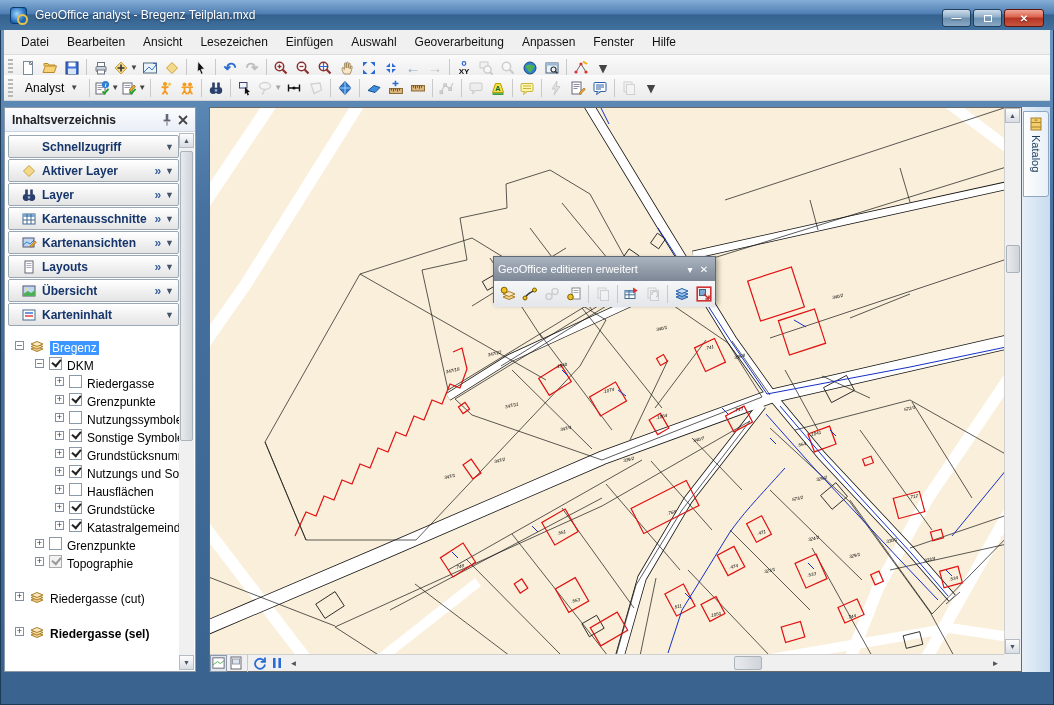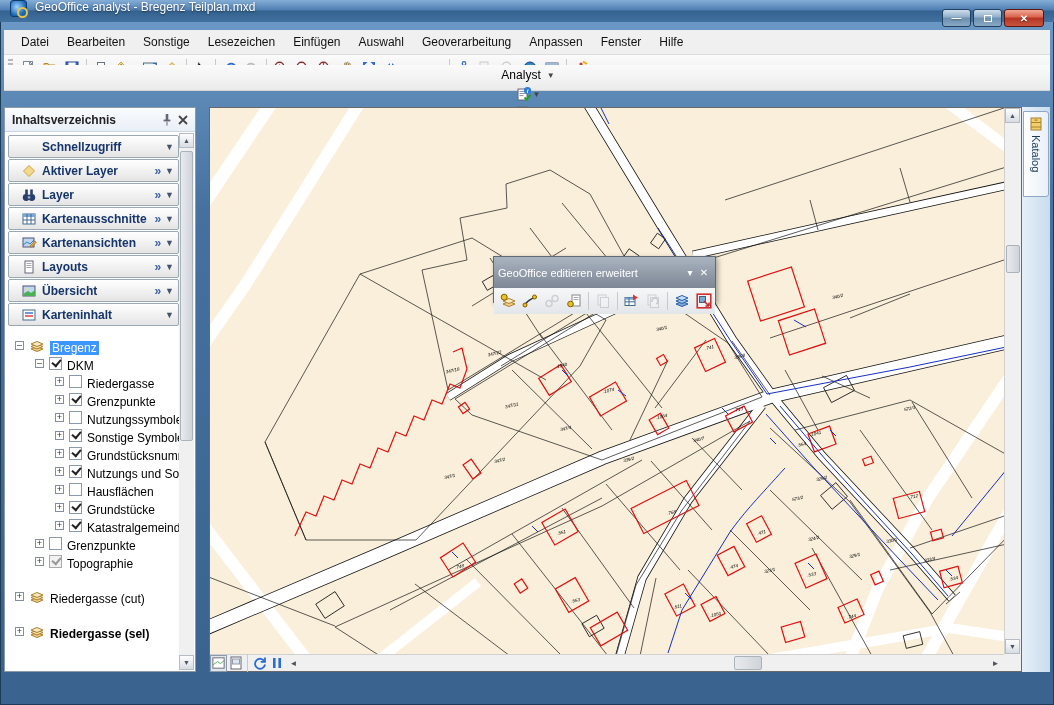--- a/index.html
+++ b/index.html
@@ -1,41 +1,41 @@
 <!DOCTYPE html>
 <html><head>
 <meta charset="utf-8">
 <style>
   html,body{margin:0;padding:0;background:#555;}
   *{box-sizing:border-box;font-family:"Liberation Sans",sans-serif;}
   #window{position:relative;width:1054px;height:705px;overflow:hidden;
     background:linear-gradient(180deg,#6f9cc9,#46719f 30%,#3a648f 95%);
     box-shadow:inset 0 0 0 1px #1d3a57;}
   
-  #titlebar{position:absolute;left:0;top:0;width:1054px;height:22px;
+  #titlebar{position:absolute;left:0;top:0;width:1054px;height:30px;
     background:linear-gradient(180deg,#85aed6 0%,#4f7fb4 45%,#35628f 50%,#41719f 100%);
-    display:flex;align-items:flex-start;color:#fff;font-size:12px;}
+    display:flex;align-items:center;color:#fff;font-size:12px;}
   #appicon{width:17px;height:17px;margin:0 8px 0 10px;border-radius:3px;
     background:radial-gradient(circle at 6px 6px,#9fd4ff,#1864b4 70%);border:1px solid #0c3c6e;position:relative;}
   #appicon:after{content:"";position:absolute;right:-2px;bottom:-2px;width:7px;height:7px;border:2px solid #e8c34a;border-radius:50%;}
   #title-text{text-shadow:0 1px 2px rgba(0,0,0,.5);}
   #winbtns{position:absolute;right:10px;top:9px;display:flex;gap:2px;}
   .wbtn{width:29px;height:18px;border:1px solid #20405e;border-radius:3px;color:#fff;
     background:linear-gradient(180deg,#cfdeec,#8fadc8 45%,#6b8fb0 50%,#89a8c4);
     display:flex;align-items:center;justify-content:center;font-size:10px;font-weight:bold;text-shadow:0 1px 1px rgba(0,0,0,.5);}
   .wbtn.close{width:40px;background:linear-gradient(180deg,#f0a898,#d9604a 45%,#b43322 50%,#c8553f);border-color:#5e150c;}
   .wbtn .sq{width:8px;height:7px;border:1px solid #fff;display:block;}
   
   #menubar{position:absolute;left:4px;top:30px;width:1046px;height:25px;background:#f0f0f0;
     display:flex;align-items:center;padding-left:8px;border-bottom:1px solid #dcdcdc;}
   .menu-item{padding:3px 9px;font-size:12px;color:#111;}
   
   .toolbar{position:absolute;left:4px;width:1046px;height:26px;background:linear-gradient(#fbfbfb,#ebebeb);
     display:flex;align-items:center;border-bottom:1px solid #d5d5d5;padding-left:2px;}
-  #toolbar1{top:55px;} #toolbar2{top:65px;flex-direction:column;}
+  #toolbar1{top:55px;} #toolbar2{top:75px;}
   .grip{width:5px;height:18px;margin:0 4px 0 2px;
     background:repeating-linear-gradient(180deg,#b9b9b9 0 2px,transparent 2px 4px);}
   .tbsep{width:1px;height:18px;background:#c9c9c9;margin:0 3px;}
   .tbtn{height:22px;min-width:22px;display:flex;align-items:center;justify-content:center;border:1px solid transparent;border-radius:2px;}
   .tbtn.dis{opacity:.45;filter:grayscale(.9);}
   .ic{width:16px;height:16px;display:block;}
   .glyph{font-size:15px;line-height:16px;font-weight:bold;}
   .dd{font-size:8px;color:#444;margin-left:1px;}
   #scale-combo{display:flex;align-items:center;width:150px;height:20px;border:1px solid #8a99a8;background:#fff;margin:0 3px;}
   #scale-combo input{border:0;outline:0;flex:1;font-size:12px;padding:0 4px;background:transparent;}
@@ -81,21 +81,21 @@
   #map-view svg{display:block;}
   #vscroll{left:794px;top:0;width:17px;height:546px;border-left:1px solid #d0d0d0;}
   #hscroll{left:0;top:546px;width:794px;height:17px;border-top:1px solid #d0d0d0;display:flex;align-items:center;}
   #corner{position:absolute;left:794px;top:546px;width:17px;height:17px;background:#f0f0f0;}
   .vbtn{width:17px;height:17px;display:flex;align-items:center;justify-content:center;font-size:8px;color:#4a5460;flex:none;}
   .vbtn.pressed{border:1px solid #8a9aaa;background:#e2e6ea;}
   #htrack{position:relative;flex:1;height:17px;}
   #hthumb{position:absolute;left:432px;top:1px;width:28px;height:14px;}
   
   #edit-tb{position:absolute;left:283px;top:148px;width:223px;height:47px;border:1px solid #5f6a78;background:#eef0f2;box-shadow:2px 2px 5px rgba(0,0,0,.35);}
-  #edit-tb-header{height:31px;background:linear-gradient(#aab3c0,#7d8795);display:flex;align-items:center;color:#fff;font-size:11px;padding:0 4px;}
+  #edit-tb-header{height:24px;background:linear-gradient(#aab3c0,#7d8795);display:flex;align-items:center;color:#fff;font-size:11px;padding:0 4px;}
   #edit-tb-header .sp{flex:1;}
   #edit-tb-header .hic{color:#fff;font-size:10px;width:14px;text-align:center;}
   #edit-tb-body{display:flex;align-items:center;height:26px;padding-left:3px;background:linear-gradient(#f6f7f8,#e3e6ea);}
   
   #katalog-strip{position:absolute;left:1022px;top:107px;width:28px;height:565px;background:linear-gradient(90deg,#e6eff9,#c9dcee);}
   #katalog-tab{position:absolute;left:1px;top:4px;width:26px;height:86px;background:linear-gradient(90deg,#fdfefe,#e8f0f8);
     border:1px solid #8ea8c4;border-radius:0 3px 3px 0;display:flex;flex-direction:column;align-items:center;padding-top:4px;gap:3px;}
   #katalog-tab .vtext{writing-mode:vertical-rl;font-size:11px;color:#1a3a5c;}
   
   #statusbar{position:absolute;left:4px;top:672px;width:1046px;height:28px;background:#f0f0f0;border-top:1px solid #d9d9d9;font-size:12px;color:#1a1a1a;}
@@ -116,21 +116,21 @@
       <div class="wbtn">
           <span class="sq"></span>
         </div>
       <div class="wbtn close">✕</div>
     </div>
   </div>
 
   <div id="menubar">
       <div class="menu-item">Datei</div>
       <div class="menu-item">Bearbeiten</div>
-      <div class="menu-item">Sonstige</div>
+      <div class="menu-item">Ansicht</div>
       <div class="menu-item">Lesezeichen</div>
       <div class="menu-item">Einfügen</div>
       <div class="menu-item">Auswahl</div>
       <div class="menu-item">Geoverarbeitung</div>
       <div class="menu-item">Anpassen</div>
       <div class="menu-item">Fenster</div>
       <div class="menu-item">Hilfe</div>
     </div>
   <div id="toolbar1" class="toolbar">
       <div class="grip"></div>

